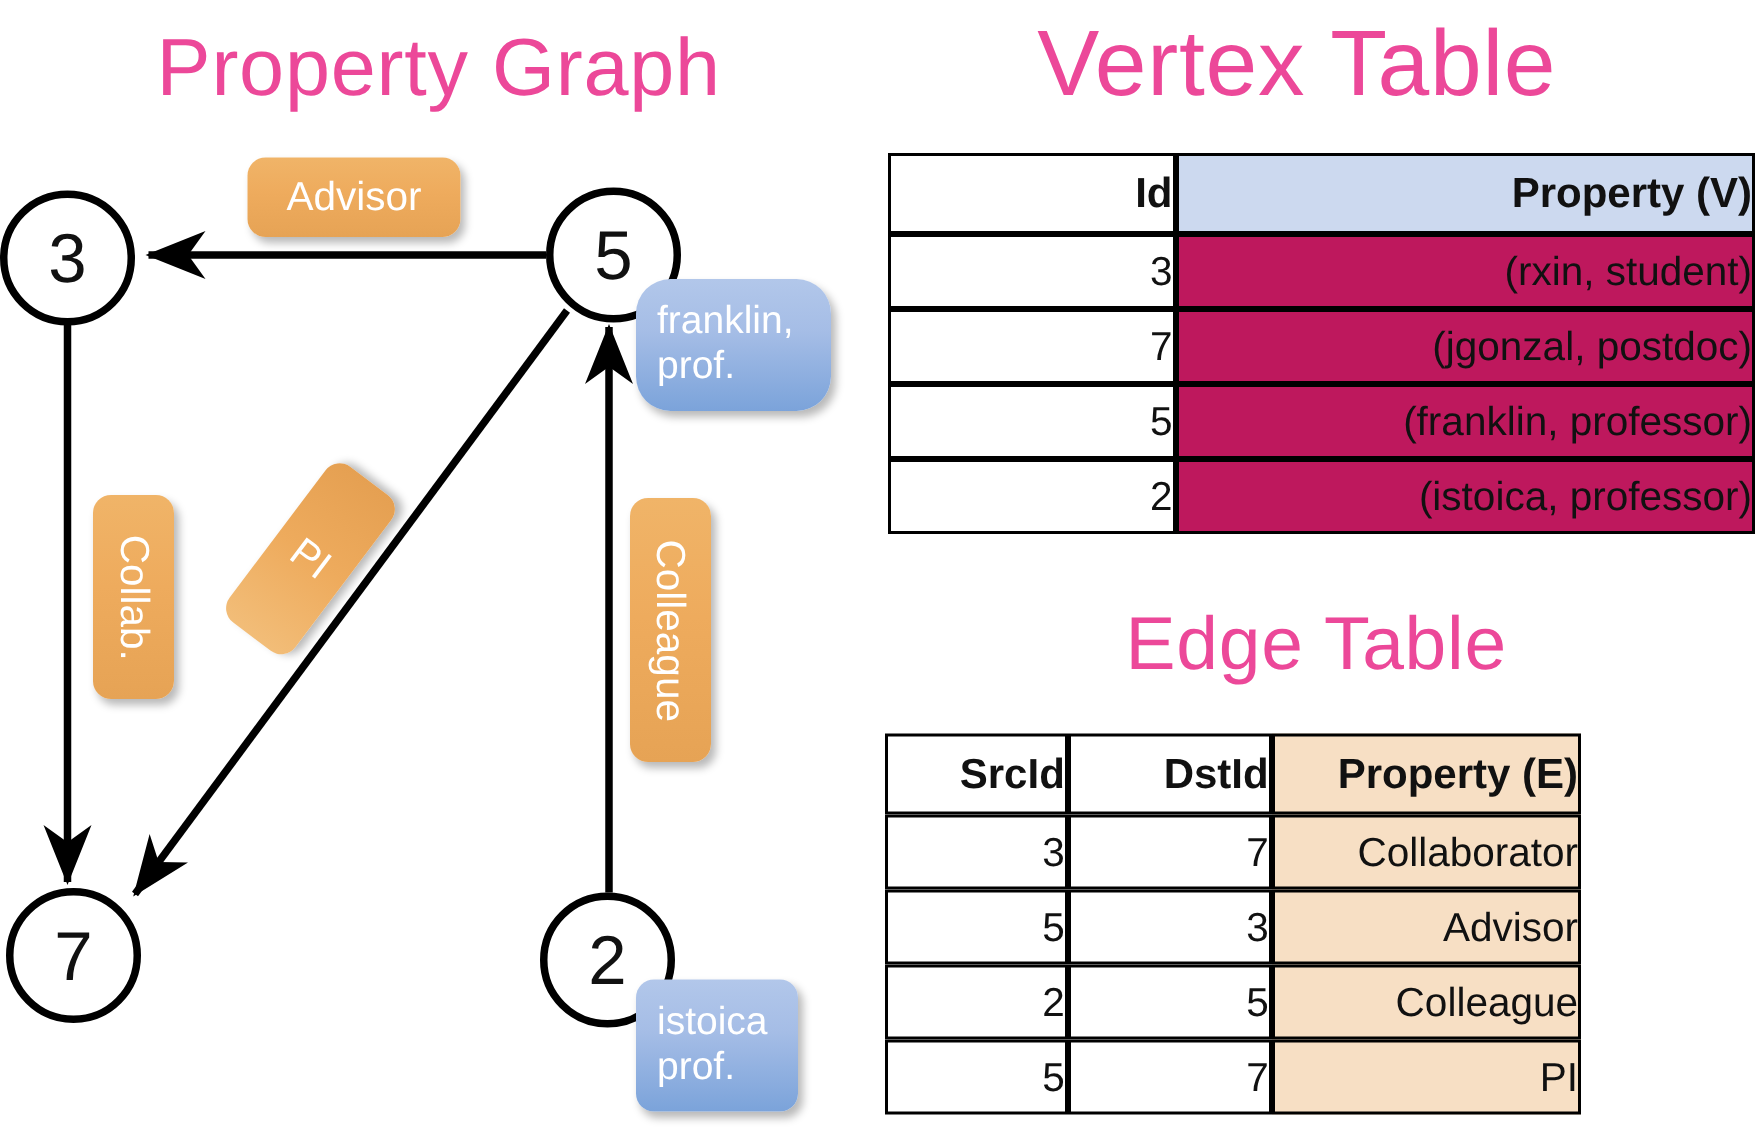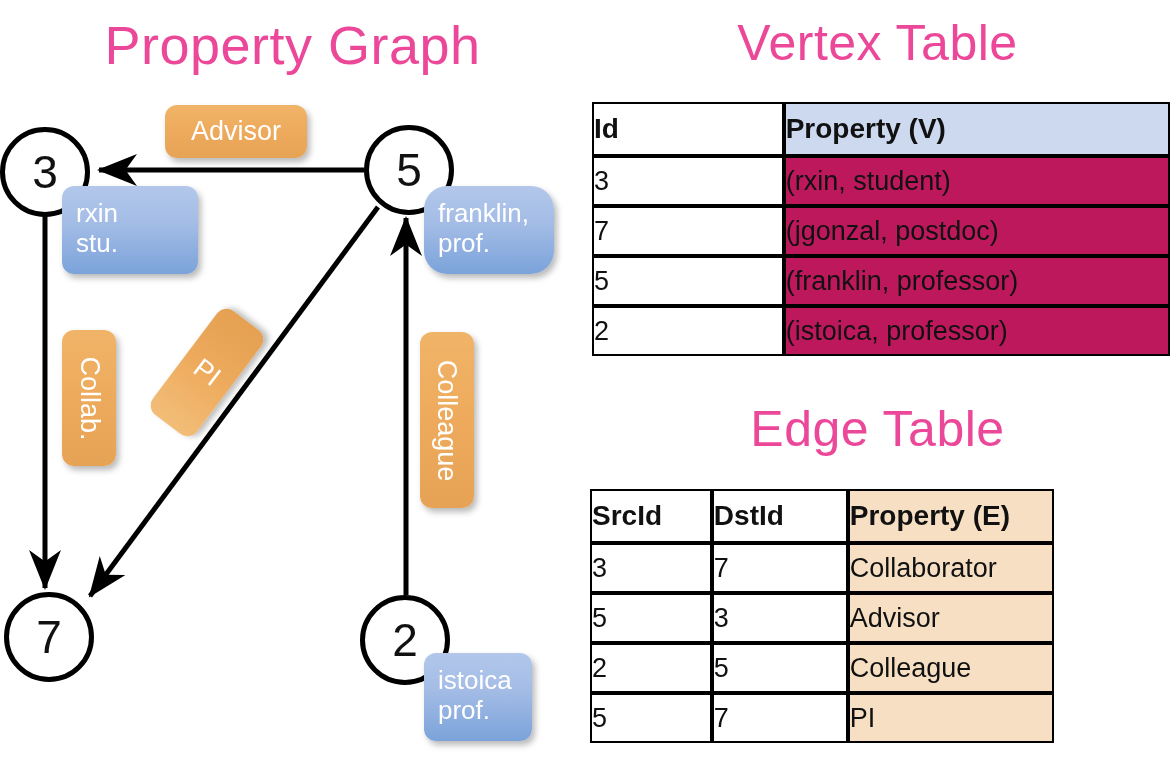--- a/index.html
+++ b/index.html
@@ -25,22 +25,22 @@
     color: #ec4899;
     white-space: nowrap;
     text-align: center;
   }
   #title-property-graph {
     left: 0px; top: 10px; width: 585px;
     font-size: 54px;
     line-height: 70px;
   }
   #title-vertex-table {
-    left: 585px; top: 8px; width: 585px;
-    font-size: 50px;
+    left: 572px; top: 8px; width: 585px;
+    font-size: 62px;
     line-height: 70px;
   }
   #title-edge-table {
     left: 585px; top: 394px; width: 585px;
     font-size: 50px;
     line-height: 70px;
   }
 
   
   #graph-panel {
@@ -124,21 +124,21 @@
   .data-table {
     position: absolute;
     border-collapse: separate;
     border-spacing: 0;
     font-family: "Liberation Sans", sans-serif;
   }
   .data-table td, .data-table th {
     border: 2px solid #000000;
     padding: 0;
     height: 46px;
-    text-align: left;
+    text-align: right;
     vertical-align: middle;
     font-weight: 300;
     font-size: 27px;
     color: #111;
     background: #ffffff;
   }
   .data-table th {
     font-weight: bold;
     font-size: 28px;
     height: 50px;
@@ -186,24 +186,20 @@
   </svg>
 
   <div class="vertex-node" style="left:0px; top:127px;">3</div>
 
   <div class="vertex-node" style="left:364px; top:125px;">5</div>
 
   <div class="vertex-node" style="left:4px; top:592px;">7</div>
 
   <div class="vertex-node" style="left:360px; top:595px;">2</div>
 
-  <div class="prop-chip" style="left:62px; top:186px; width:136px; height:88px;">
-    <span>rxin</span>
-    <span>stu.</span>
-  </div>
 
   <div class="prop-chip" style="left:424px; top:186px; width:130px; height:88px;border-radius:23px;">
     <span>franklin,</span>
     <span>prof.</span>
   </div>
 
 
   <div class="prop-chip" style="left:424px; top:653px; width:108px; height:88px;">
     <span>istoica</span>
     <span>prof.</span>

